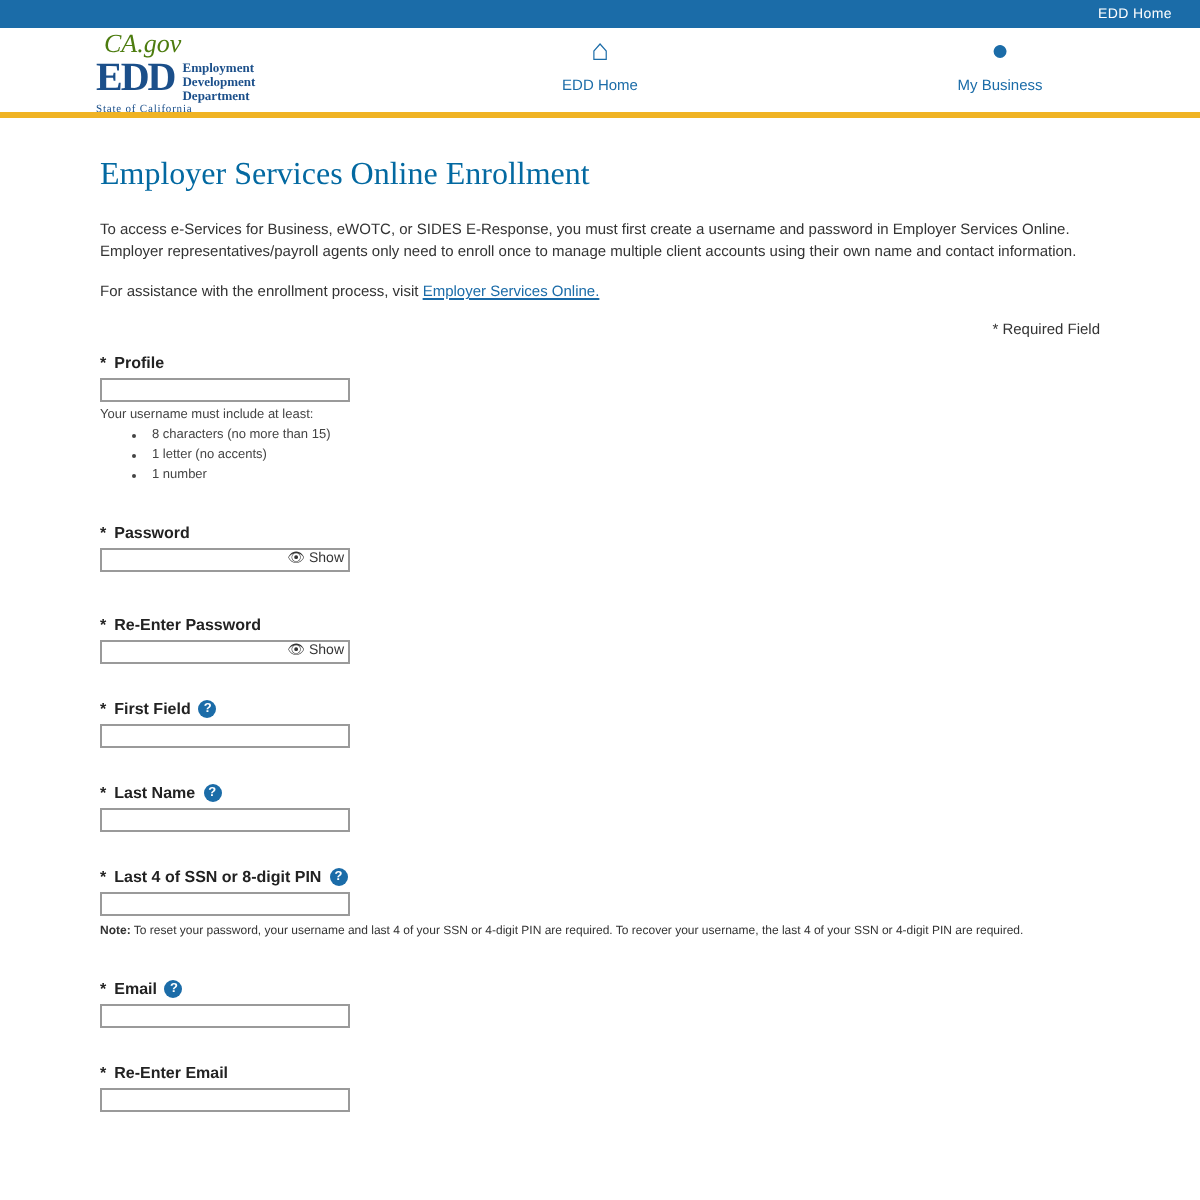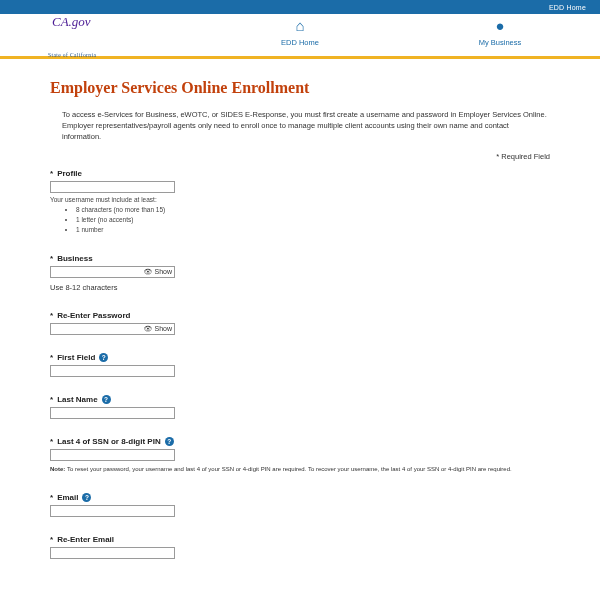--- a/index.html
+++ b/index.html
@@ -38,21 +38,21 @@
     border-bottom: 3px solid #f0b323;
     display: flex;
     align-items: center;
   }
   .ca-gov {
     position: absolute;
     left: 52px; top: 1px;
     font-family: "Liberation Serif", serif;
     font-style: italic;
     font-size: 13px;
-    color: #4c1d95;
+    color: #4d7c0f;
     line-height: 1;
   }
   .logo-wrap {
     position: absolute;
     left: 48px; top: 16px;
     display: flex;
     align-items: flex-start;
   }
   .edd-mark {
     font-family: "Liberation Serif", serif;
@@ -106,30 +106,30 @@
     color: #1b6ca8;
     margin-top: 4px;
   }
 
   
   .content {
     padding: 16px 50px 0 50px;
   }
   h1 {
     font-family: "Liberation Serif", serif;
-    font-weight: bold;
+    font-weight: normal;
     font-size: 16px;
-    color: #c2410c;
+    color: #0369a1;
     margin: 4px 0 12px 0;
   }
   p.intro {
     font-size: 7.5px;
     line-height: 11px;
     color: #333;
-    margin: 0 0 10px 12px;
+    margin: 0 0 10px 0;
     max-width: 500px;
   }
   p.assist {
     font-size: 7.5px;
     color: #333;
     margin: 0 0 10px 0;
   }
   .req-note {
     font-size: 7.5px;
     color: #333;
@@ -225,70 +225,80 @@
 
 <div class="topbar">
   <a href="#">EDD Home</a>
 </div>
 
 <div class="header">
   <div class="ca-gov">
     <span>CA.gov</span>
   </div>
 
+  <div class="logo-wrap">
+    <span class="edd-mark">EDD</span>
+    <span class="edd-text">
+      <span class="l1">Employment</span>
+      <span class="l1">Development</span>
+      <span class="l1">Department</span>
+    </span>
+  </div>
   <div class="edd-sub">State of California</div>
 
   <div class="nav-items">
     <a class="nav-item" href="#">
       <span class="glyph">⌂</span>
       <span class="lbl">EDD Home</span>
     </a>
     <a class="nav-item" href="#">
       <span class="glyph">●</span>
       <span class="lbl">My Business</span>
     </a>
   </div>
 </div>
 
 <div class="content">
 
   <h1>Employer Services Online Enrollment</h1>
 
   <p class="intro">To access e-Services for Business, eWOTC, or SIDES E-Response, you must first create a username and password in Employer Services Online. Employer representatives/payroll agents only need to enroll once to manage multiple client accounts using their own name and contact information.</p>
 
+  <p class="assist">
+    <span>For assistance with the enrollment process, visit </span><a href="#">Employer Services Online.</a>
+  </p>
 
   <p class="req-note">* Required Field</p>
 
   <div class="field-label">
     <span class="star">*</span>
     <span>Profile</span>
   </div>
   <input class="txt" type="text" value="" style="">
   <p class="hint">Your username must include at least:</p>
   <ul class="rules">
     <li>8 characters (no more than 15)</li>
     <li>1 letter (no accents)</li>
     <li>1 number</li>
   </ul>
 
   <div class="spacer-24"></div>
 
   <div class="field-label">
     <span class="star">*</span>
-    <span>Business</span>
+    <span>Password</span>
   </div>
   <div class="pw-wrap">
     <input class="txt" type="password" value="" style="">
     <button class="show-btn">
       <span class="eye">👁</span>
       <span>Show</span>
     </button>
   </div>
   <div class="pw-rules">
-    <div>Use 8-12 characters</div>
   </div>
 
   <div class="spacer-24"></div>
 
   <div class="field-label">
     <span class="star">*</span>
     <span>Re-Enter Password</span>
   </div>
   <div class="pw-wrap">
     <input class="txt" type="password" value="" style="">

